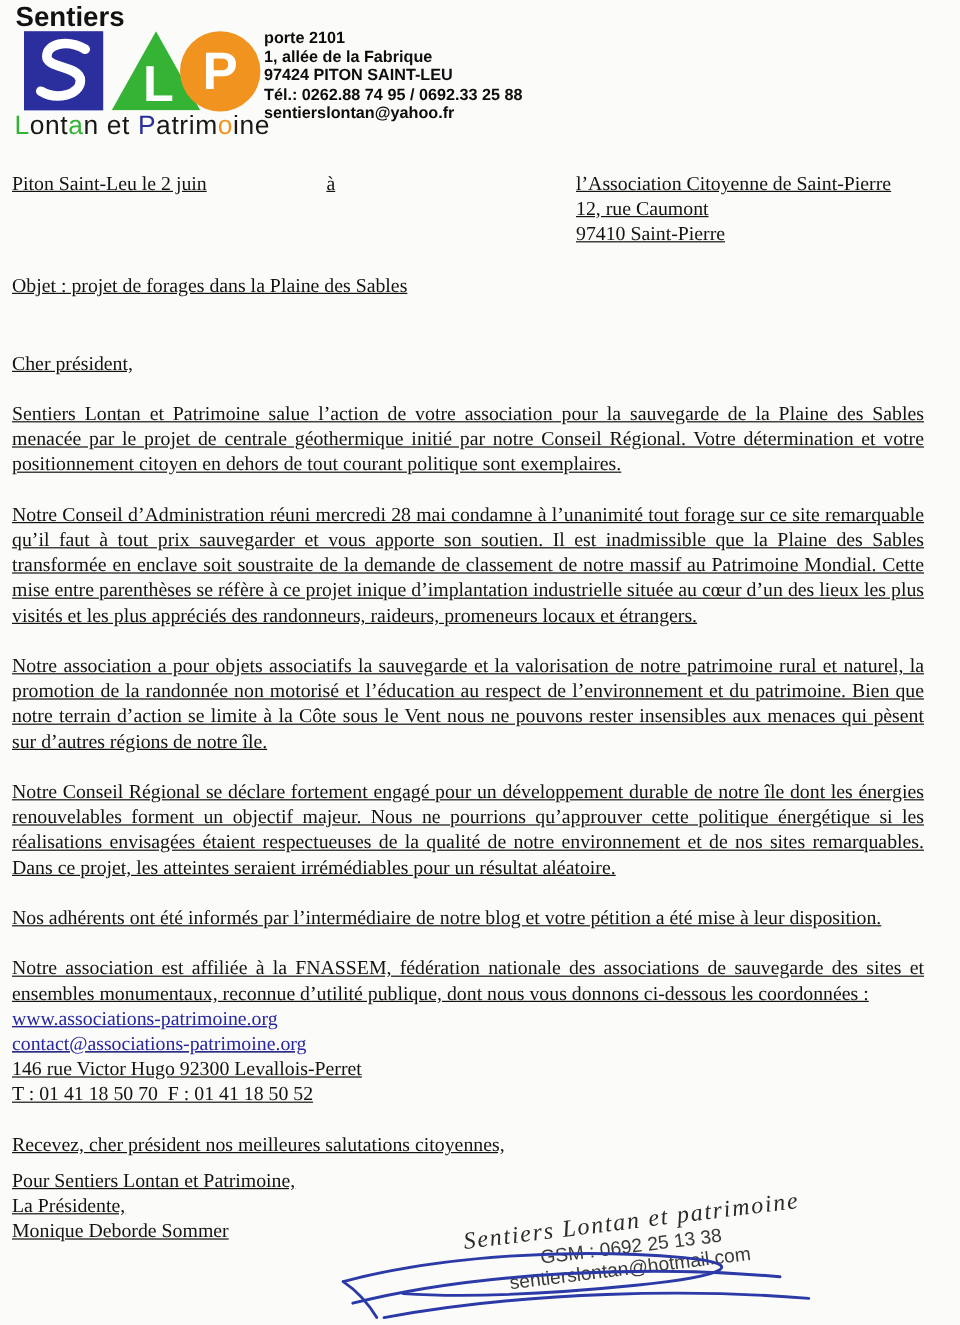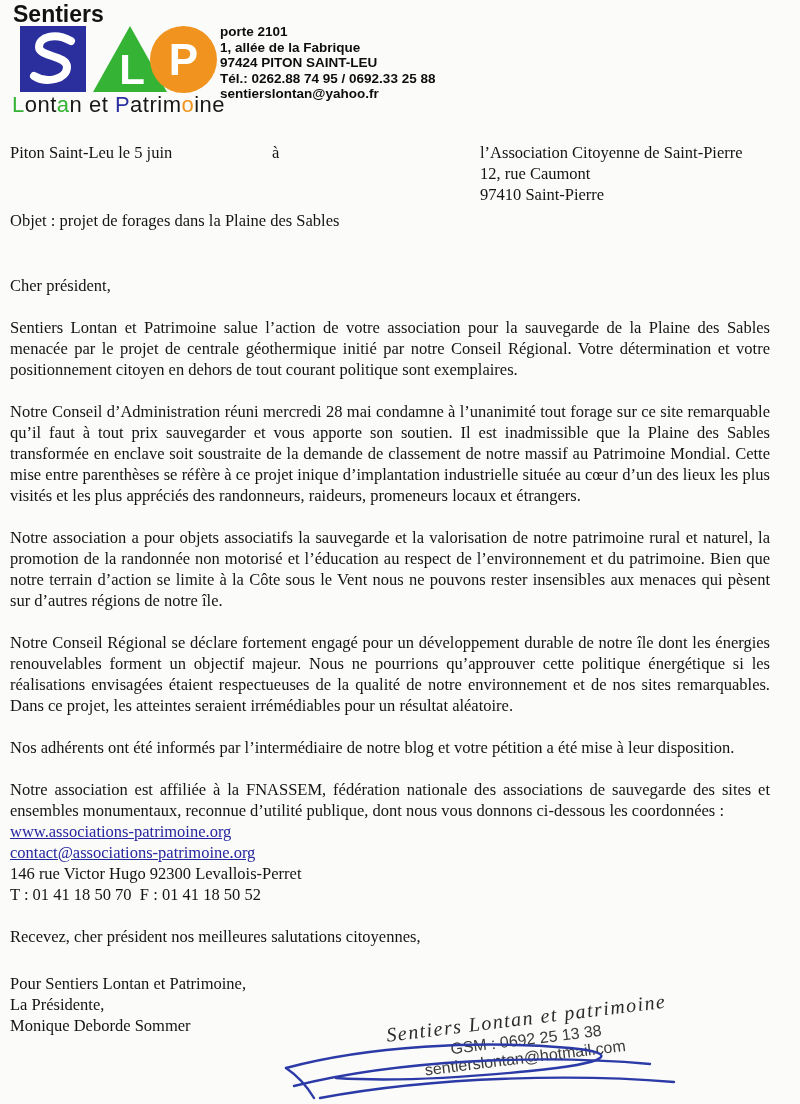--- a/index.html
+++ b/index.html
@@ -1,18 +1,18 @@
 <!DOCTYPE html>
 <html><head>
 <meta charset="utf-8">
 <style>
   html,body { margin:0; padding:0; }
   body { width:800px; height:1104px; background:#fbfbf9; overflow:hidden;
          font-family:"Liberation Serif", serif; color:#141414; }
-  .page { position:relative; width:800px; height:1056px; }
+  .page { position:relative; width:800px; height:1056px;text-decoration:underline; }
 
   
   .header { position:relative; height:130px; }
   .brand-top { position:absolute; left:13px; top:1px;
                font-family:"Liberation Sans", sans-serif; font-weight:600;
                font-size:23px; color:#121212; }
   .shapes { position:absolute; left:20px; top:26px; width:200px; height:66px; }
   .shape-square { position:absolute; left:0; top:0; width:66px; height:66px;
                   background:#2b2f9e; }
   .shape-square svg { position:absolute; left:5px; top:5px; }
@@ -38,28 +38,28 @@
   .contact { position:absolute; left:220px; top:24px;
              font-family:"Liberation Sans", sans-serif; font-weight:700;
              font-size:13.5px; line-height:15.6px; color:#0d0d0d; }
 
   
   .content { padding:0 16px 0 10px; font-size:16.5px; line-height:21px; }
   .date-row { display:flex; margin-top:12px; }
   .date-row .place { flex:0 0 262px; }
   .date-row .prep  { flex:0 0 208px; }
   .date-row .recipient { flex:1; }
-  .subject { margin-top:5px; }
+  .subject { margin-top:22px; }
   .salutation { margin-top:44px; }
   p.para { margin:21px 14px 0 0; text-align:justify; }
   .plain-line { margin:0; }
   .doc-link { display:block; color:#2626a0; text-decoration:underline; }
   .pre { white-space:pre-wrap; }
   .closing { margin-top:21px; }
-  .signoff { margin-top:26px; }
+  .signoff { margin-top:9px; }
 
   
   .stamp { position:absolute; left:385px; top:1024px; width:330px;
            transform:rotate(-7deg); transform-origin:left top; color:#2a2a2a; }
   .stamp-line1 { font-family:"Liberation Serif", serif; font-style:italic;
                  font-size:20px; letter-spacing:1.5px; }
   .stamp-line2 { font-family:"Liberation Sans", sans-serif; font-size:16px;
                  margin-left:62px; margin-top:1px; color:#3a3a3a; }
   .stamp-line3 { font-family:"Liberation Sans", sans-serif; font-size:16px;
                  margin-left:34px; color:#3a3a3a; }
@@ -96,21 +96,21 @@
       <div>1, allée de la Fabrique</div>
       <div>97424 PITON SAINT-LEU</div>
       <div>Tél.: 0262.88 74 95 / 0692.33 25 88</div>
       <div>sentierslontan@yahoo.fr</div>
     </div>
   </div>
 
   <div class="content">
 
     <div class="date-row">
-      <div class="place">Piton Saint-Leu le 5 juin</div>
+      <div class="place">Piton Saint-Leu le 2 juin</div>
       <div class="prep">à</div>
       <div class="recipient">
         <div>l’Association Citoyenne de Saint-Pierre</div>
         <div>12, rue Caumont</div>
         <div>97410 Saint-Pierre</div>
       </div>
     </div>
 
     <div class="subject">Objet : projet de forages dans la Plaine des Sables</div>
 

